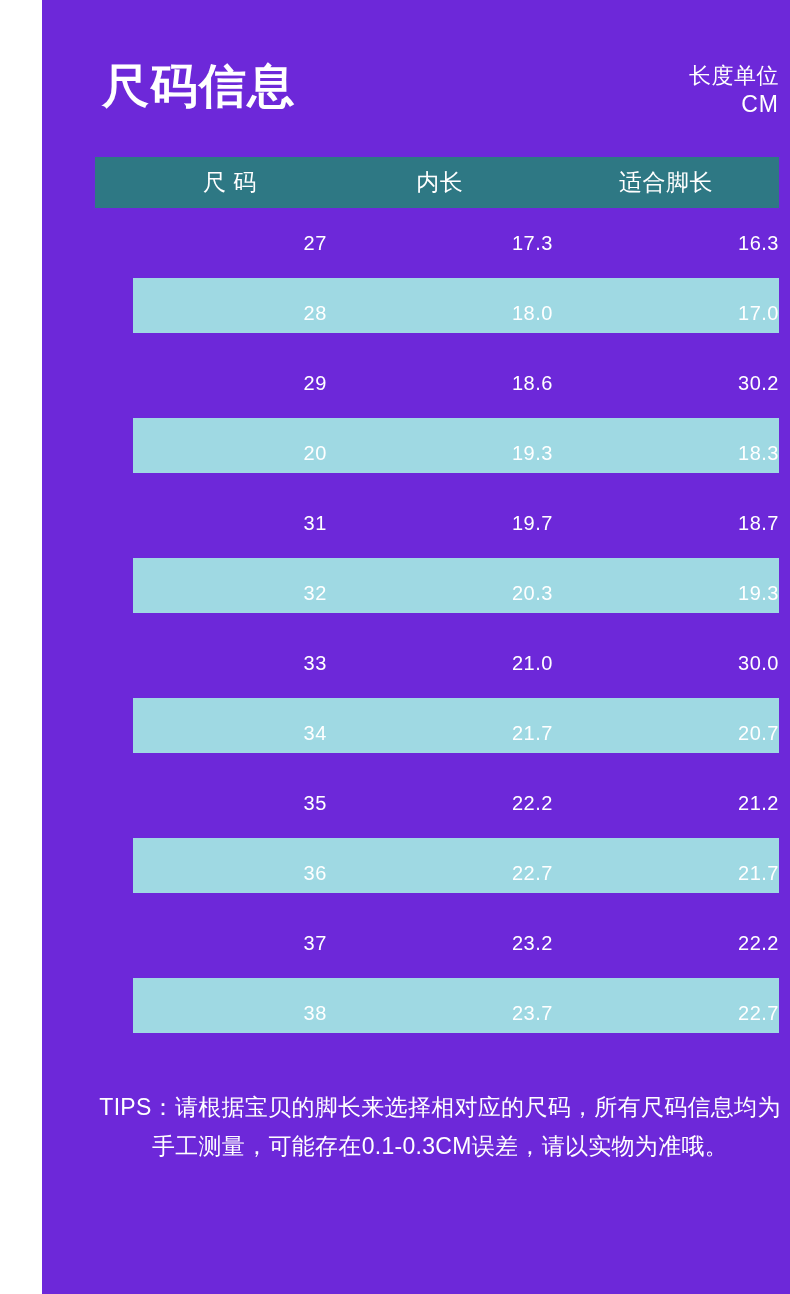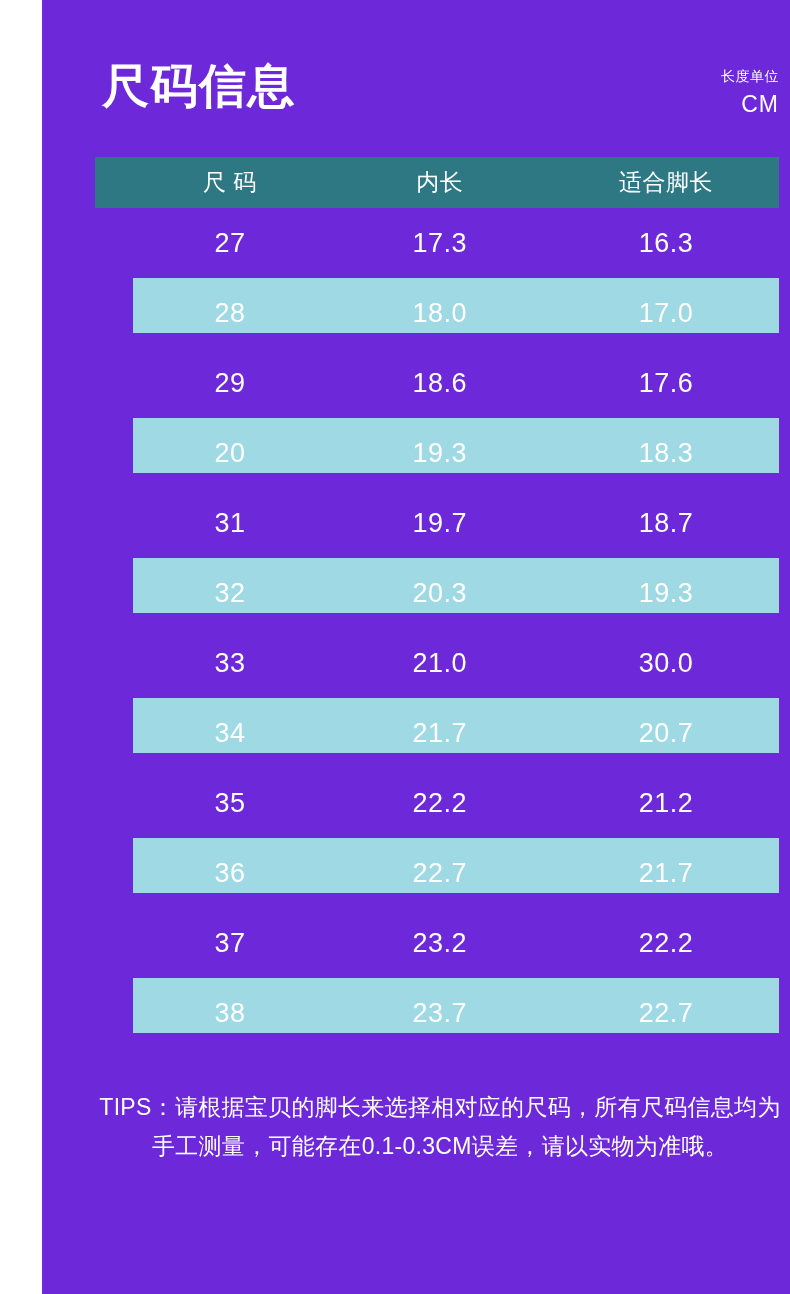--- a/index.html
+++ b/index.html
@@ -43,21 +43,21 @@
     white-space: nowrap;
   }
   .unit-block {
     position: absolute;
     right: 53px;
     top: 62px;
     text-align: right;
     color: #ffffff;
   }
   .unit-label {
-    font-size: 14px;
+    font-size: 22px;
     line-height: 28px;
     letter-spacing: 0.5px;
     white-space: nowrap;
   }
   .unit-value {
     font-size: 23px;
     line-height: 28px;
     letter-spacing: 1px;
     white-space: nowrap;
   }
@@ -111,23 +111,24 @@
     display: flex;
     align-items: center;
   }
   .cell {
     color: #ffffff;
     text-align: center;
     box-sizing: border-box;
     white-space: nowrap;
   }
   .data-row .cell {
-    font-size: 27px;
+    font-size: 20px;
     line-height: 27px;
     letter-spacing: 0.5px;
+    text-align: right;
   }
   .col-size  { width: 30%; }
   .col-inner { width: 35%; }
   .col-foot  { width: 35%; }
 
   
   .tips-block {
     position: absolute;
     left: 53px;
     top: 1088px;
@@ -183,21 +184,21 @@
               <div class="cell col-foot">17.0</div>
             </div>
           </div>
         </div>
         <div class="trow data-row row-odd">
           <div class="row-wrap">
             <div class="band"></div>
             <div class="row-inner">
               <div class="cell col-size">29</div>
               <div class="cell col-inner">18.6</div>
-              <div class="cell col-foot">17.6</div>
+              <div class="cell col-foot">30.2</div>
             </div>
           </div>
         </div>
         <div class="trow data-row row-even">
           <div class="row-wrap">
             <div class="band"></div>
             <div class="row-inner">
               <div class="cell col-size">20</div>
               <div class="cell col-inner">19.3</div>
               <div class="cell col-foot">18.3</div>

